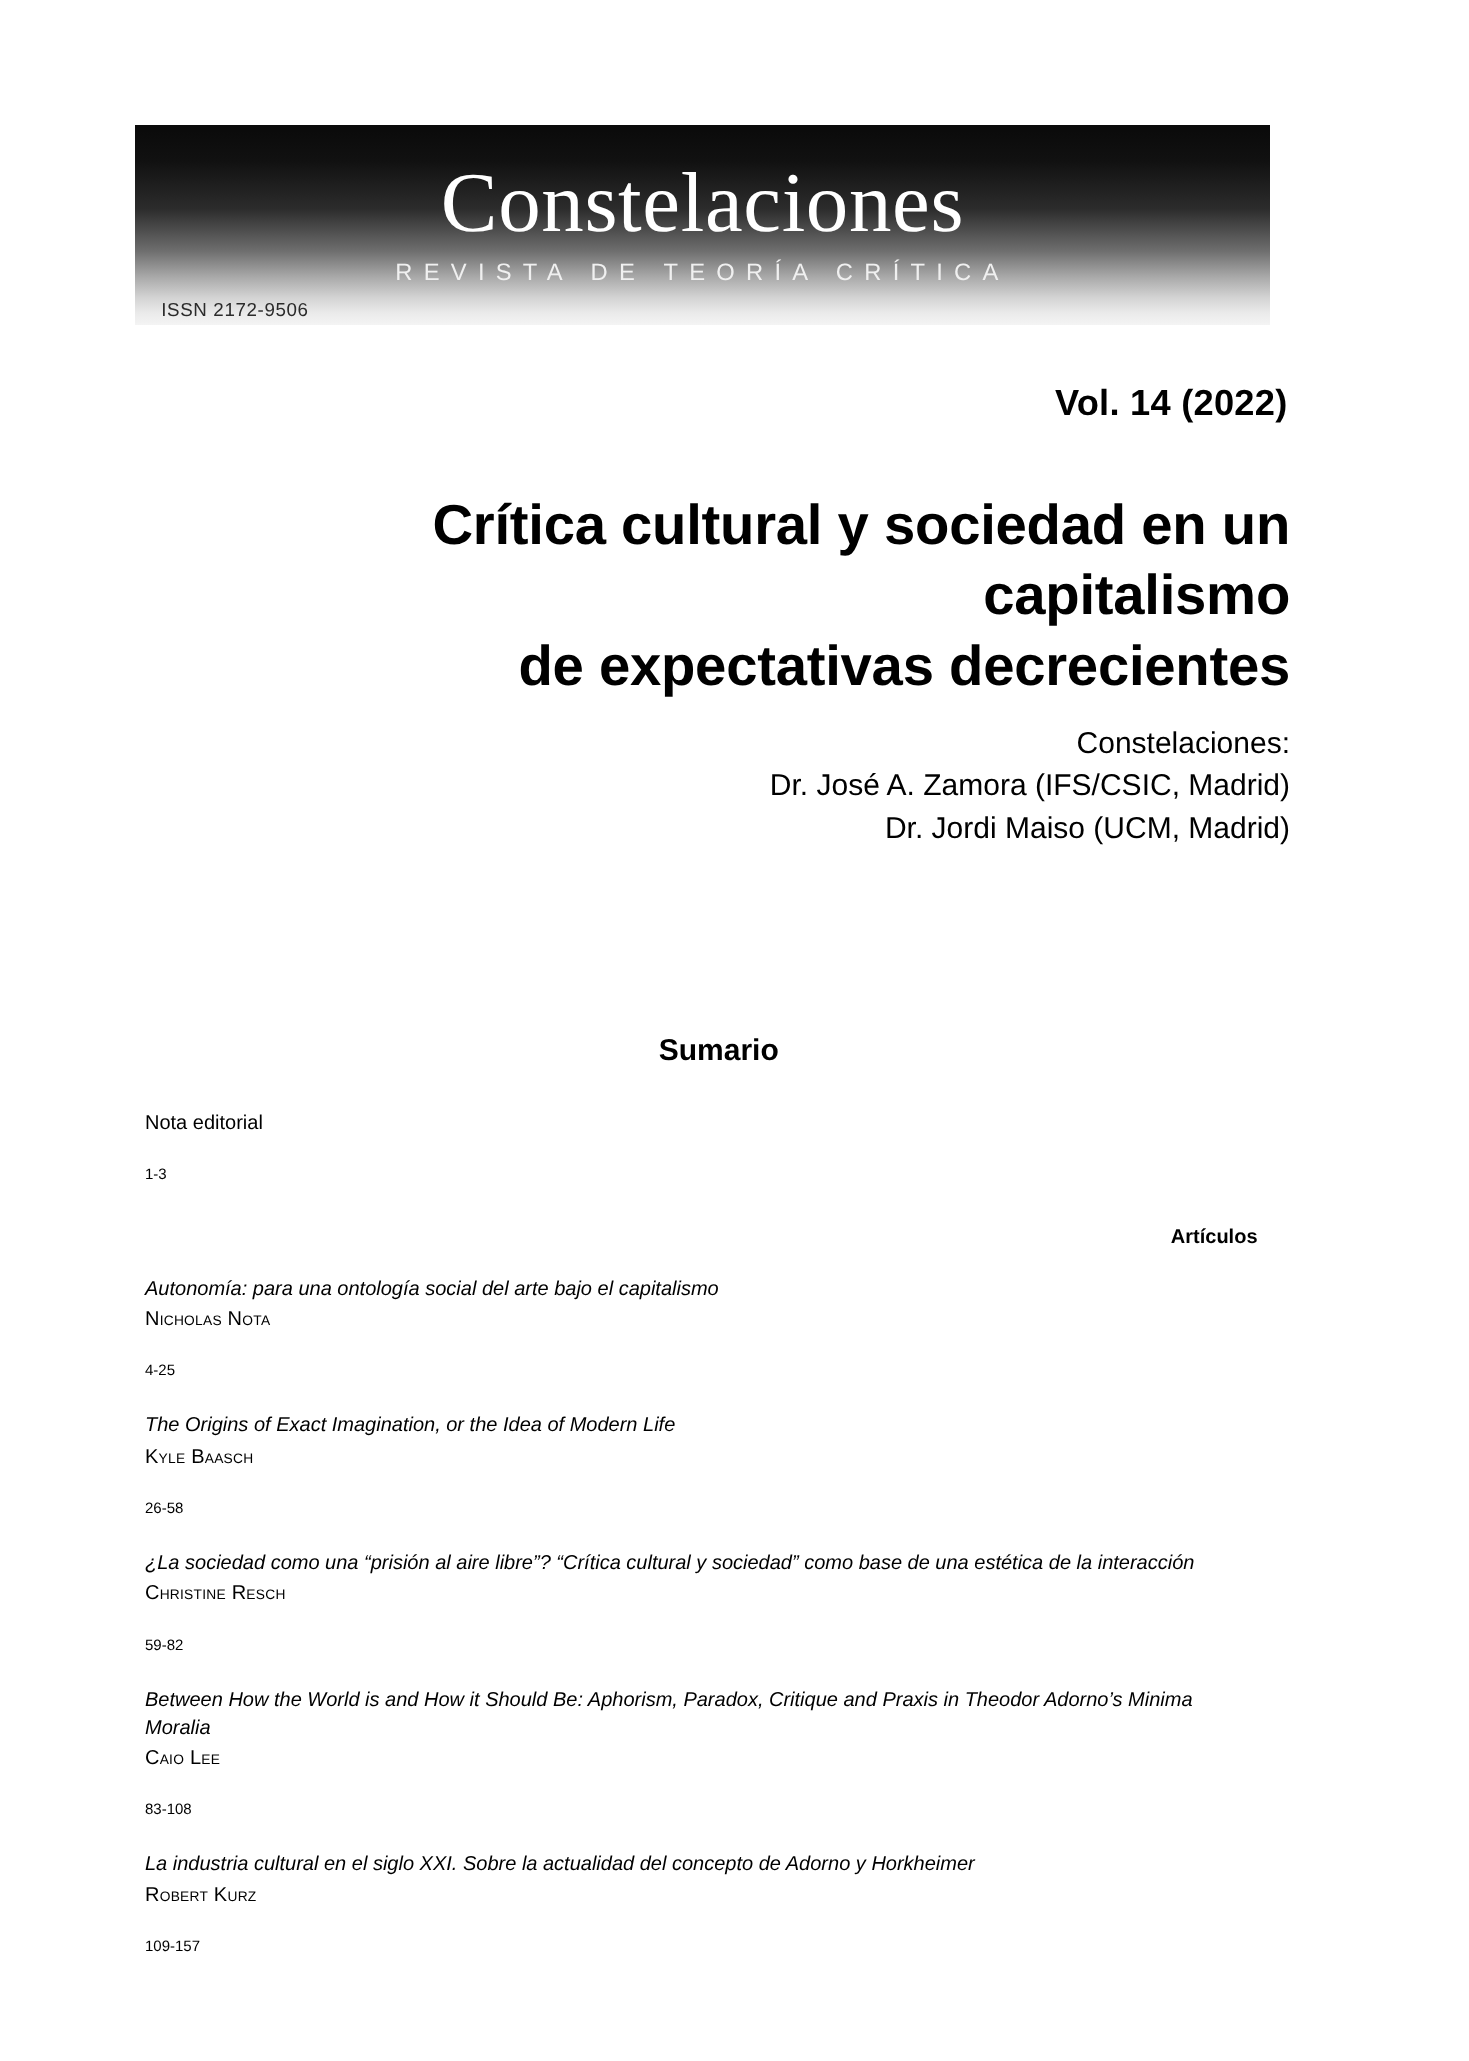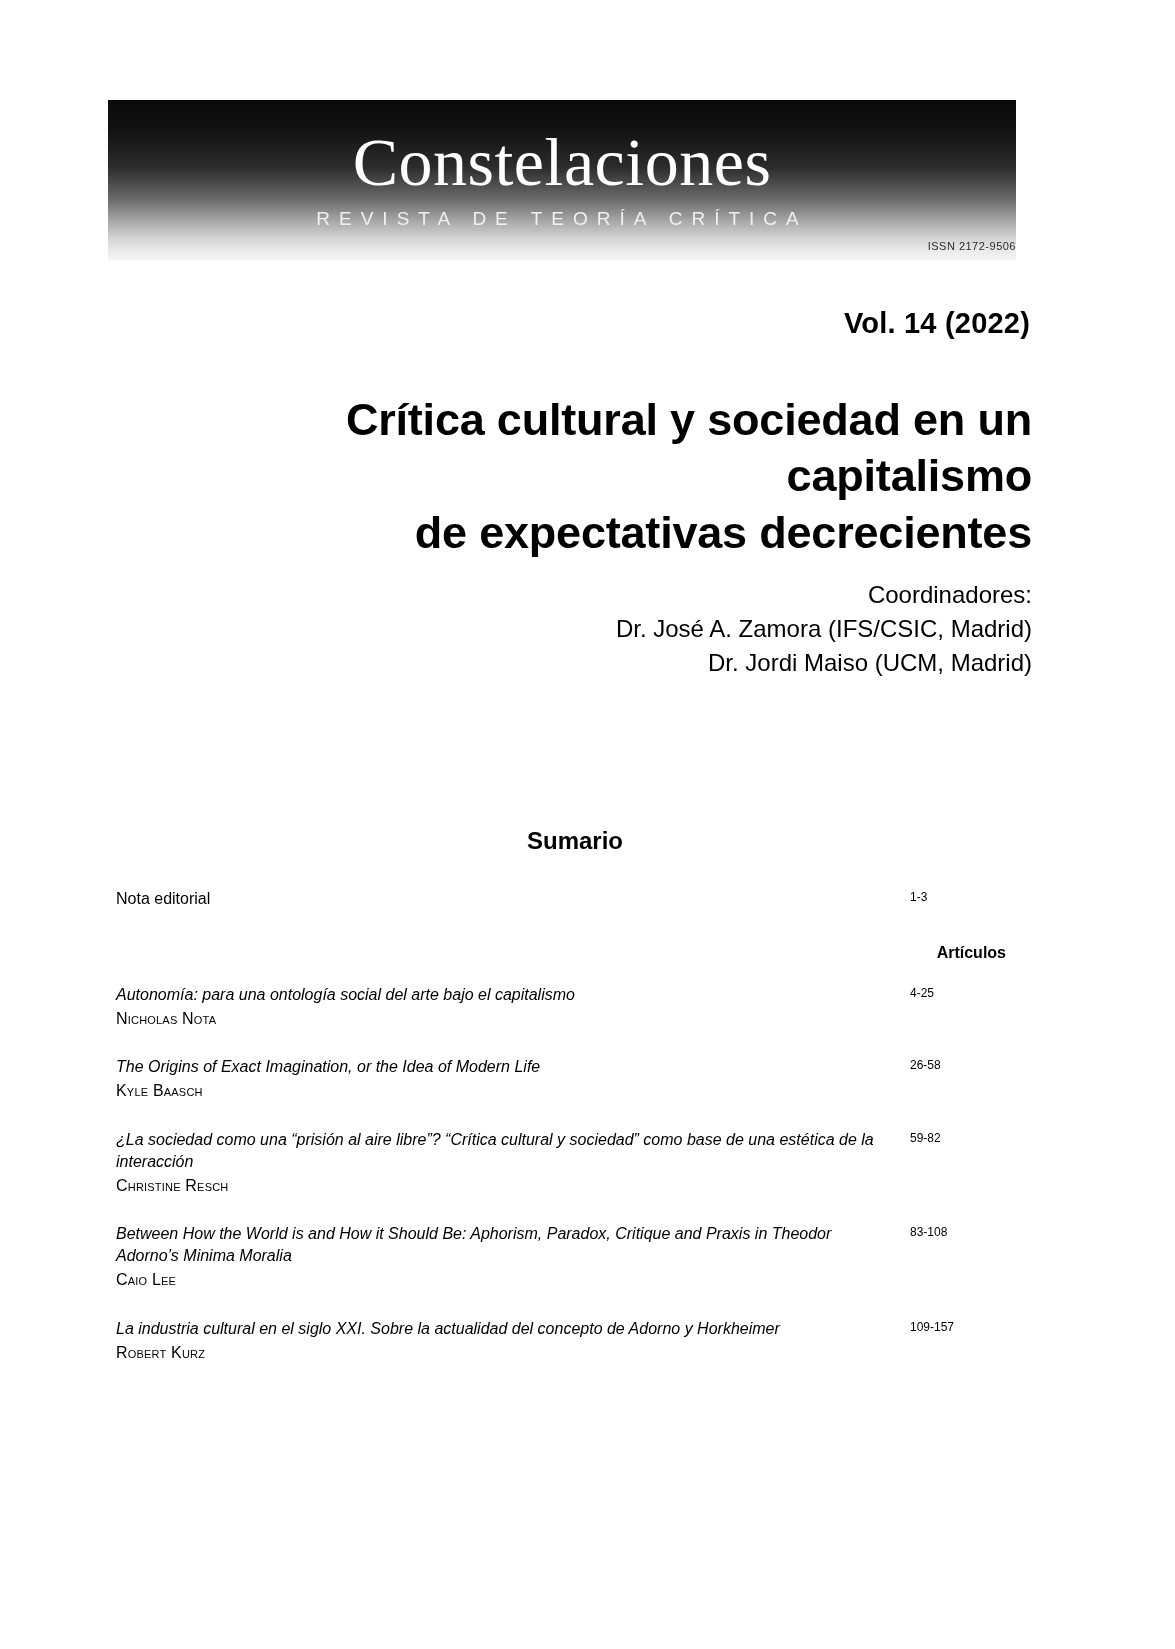--- a/index.html
+++ b/index.html
@@ -55,24 +55,25 @@
     font-family: "Liberation Sans", sans-serif;
     font-size: 19px;
     letter-spacing: 9px;
     color: #f0f0f0;
   }
   .masthead-issn {
     position: absolute;
     left: 0;
     right: 0;
     top: 140px;
-    text-align: right;
-    font-size: 11px;
+    text-align: left;
+    font-size: 15px;
     letter-spacing: 0.5px;
     color: #2b2b2b;
+    padding-left: 21px;
   }
 
   
   .vol {
     position: absolute;
     right: 120px;
     top: 307px;
     font-size: 29px;
     font-weight: bold;
     letter-spacing: 0.2px;
@@ -115,20 +116,21 @@
     left: 116px;
     top: 888px;
     width: 890px;
   }
   .toc-row {
     display: flex;
     align-items: flex-start;
     justify-content: space-between;
     gap: 20px;
     margin-bottom: 26px;
+    flex-direction: column;
   }
   .toc-row .left {
     flex: 1 1 auto;
     min-width: 0;
   }
   .toc-row .pages {
     flex: 0 0 auto;
     width: 96px;
     text-align: left;
     font-size: 12px;
@@ -170,21 +172,21 @@
   </div>
 
   <div class="vol">Vol. 14 (2022)</div>
 
   <div class="issue-title">
     <div>Crítica cultural y sociedad en un capitalismo</div>
     <div>de expectativas decrecientes</div>
   </div>
 
   <div class="coordinators">
-    <div>Coordinadores:</div>
+    <div>Constelaciones:</div>
     <div>Dr. José A. Zamora (IFS/CSIC, Madrid)</div>
     <div>Dr. Jordi Maiso (UCM, Madrid)</div>
   </div>
 
   <div class="sumario-heading">Sumario</div>
 
   <div class="toc">
 
     <div class="toc-row">
       <div class="left">

